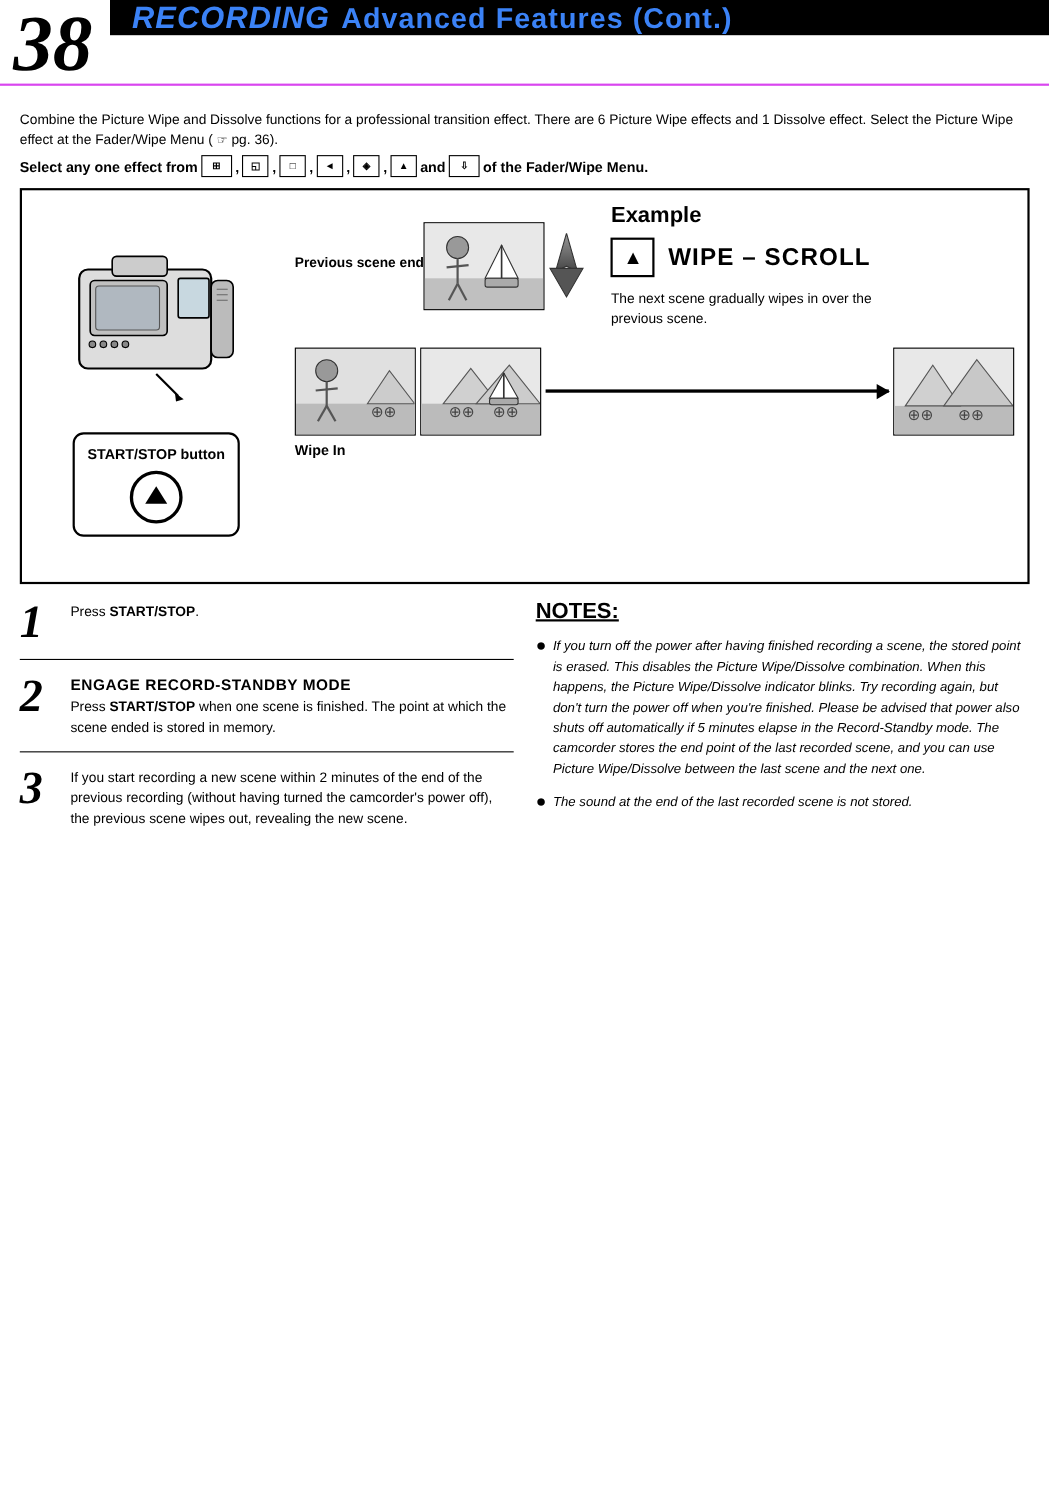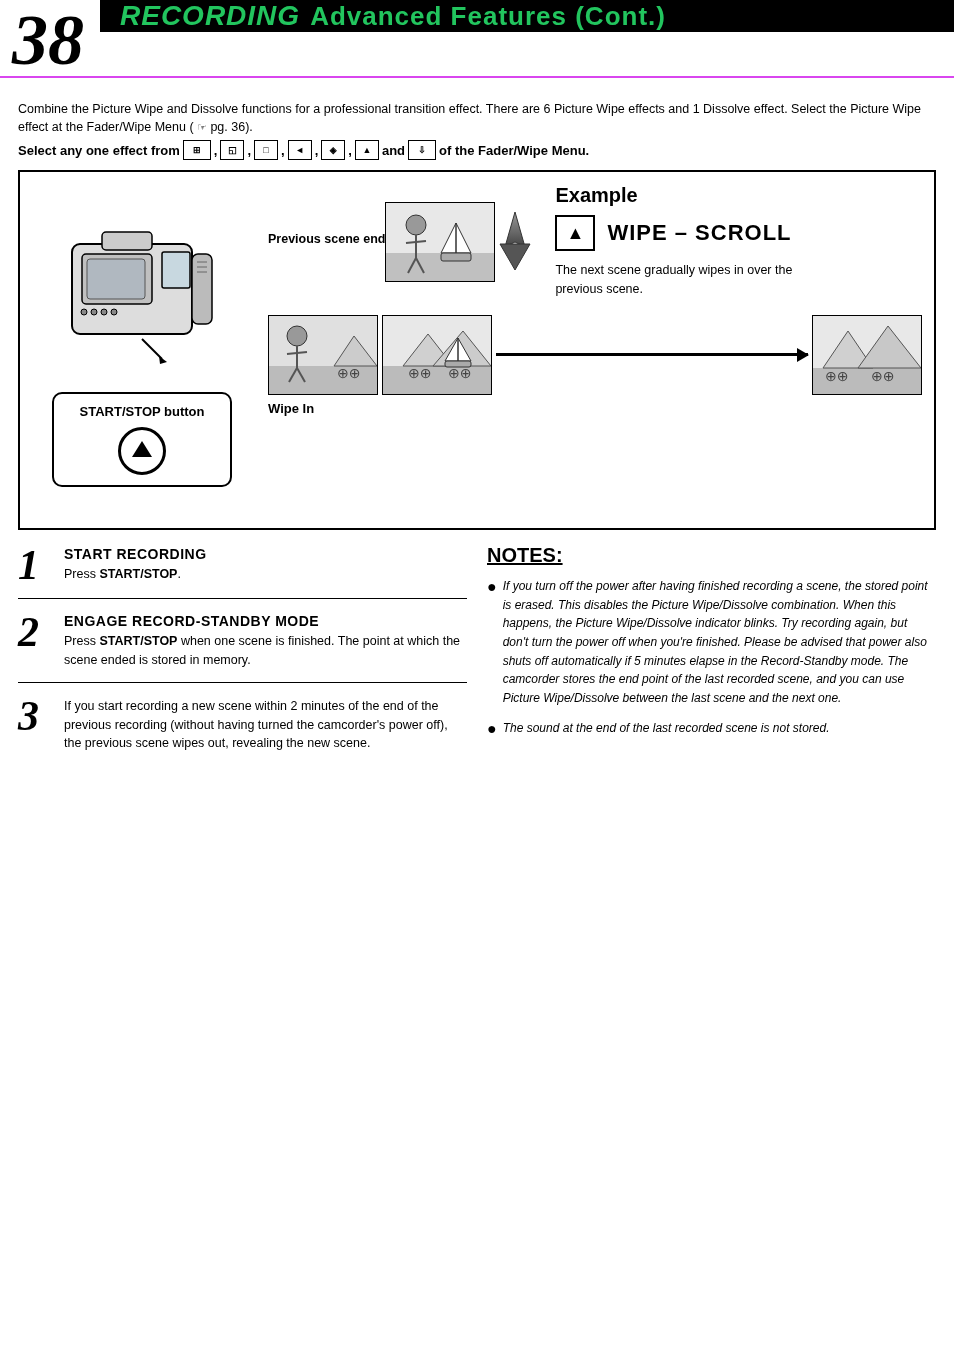--- a/index.html
+++ b/index.html
@@ -25,21 +25,21 @@
       font-weight: bold;
       font-style: italic;
       line-height: 1;
       padding: 4px 16px 0 12px;
       color: #000;
       font-family: Georgia, serif;
     }
     .header-title {
       flex: 1;
       background: #000;
-      color: #22c55e;
+      color: #3b82f6;
       display: flex;
       align-items: center;
       padding: 0 20px;
       font-size: 28px;
       font-weight: bold;
       font-style: italic;
       letter-spacing: 1px;
     }
     .header-title .recording-part {
       font-style: italic;
@@ -118,21 +118,21 @@
       flex-direction: column;
       align-items: center;
     }
 
     .start-stop-box {
       border: 2px solid #000;
       border-radius: 10px;
       padding: 10px 6px;
       text-align: center;
       margin-top: 8px;
-      width: 180px;
+      width: 152px;
     }
     .start-stop-label {
       font-weight: bold;
       font-size: 13px;
       margin-bottom: 8px;
     }
     .circle-button {
       width: 48px;
       height: 48px;
       border-radius: 50%;
@@ -551,21 +551,20 @@
     </div>
   </div>
 
   <div class="steps-notes-section">
 
     <div class="steps-section">
 
       <div class="step-item">
         <div class="step-number">1</div>
         <div class="step-content">
-          <div class="step-title">START RECORDING</div>
           <div class="step-body">Press <b>START/STOP</b>.</div>
         </div>
       </div>
 
       <div class="step-item">
         <div class="step-number">2</div>
         <div class="step-content">
           <div class="step-title">ENGAGE RECORD-STANDBY MODE</div>
           <div class="step-body">Press <b>START/STOP</b> when one scene is finished. The point at which the scene ended is stored in memory.</div>
         </div>

